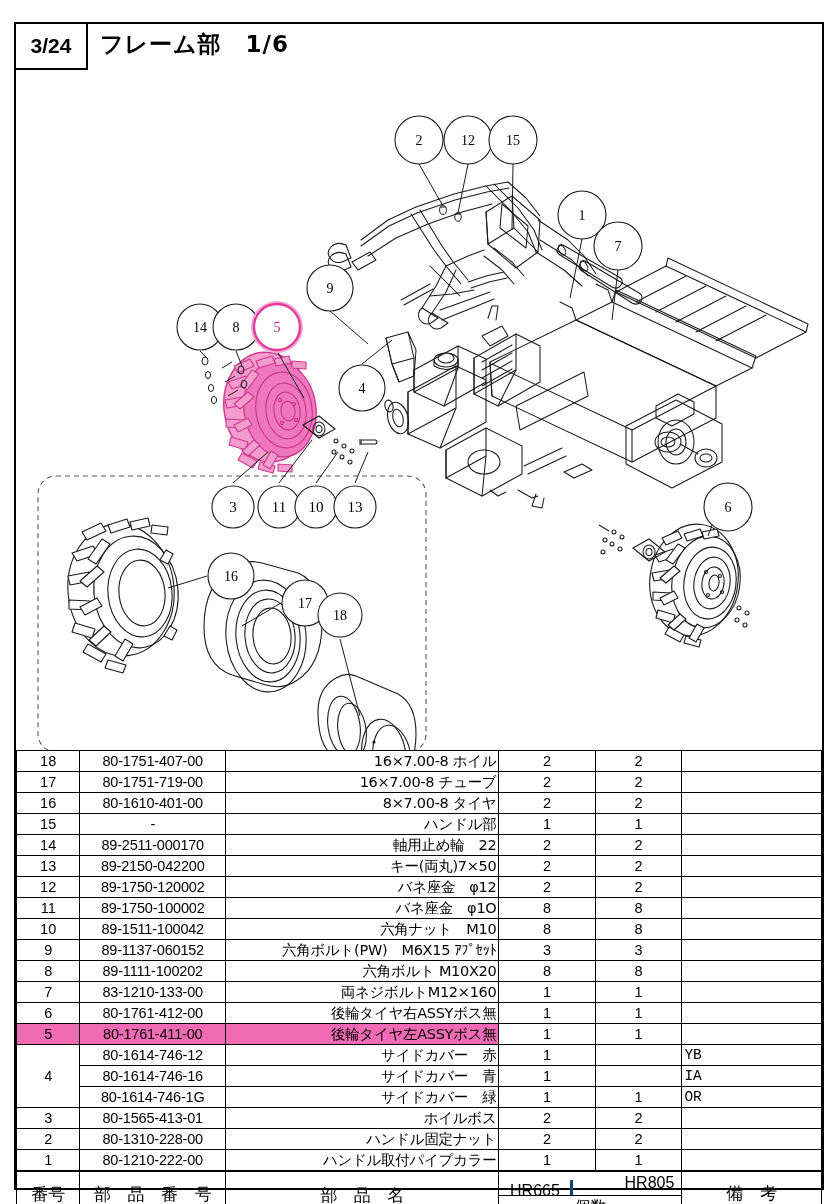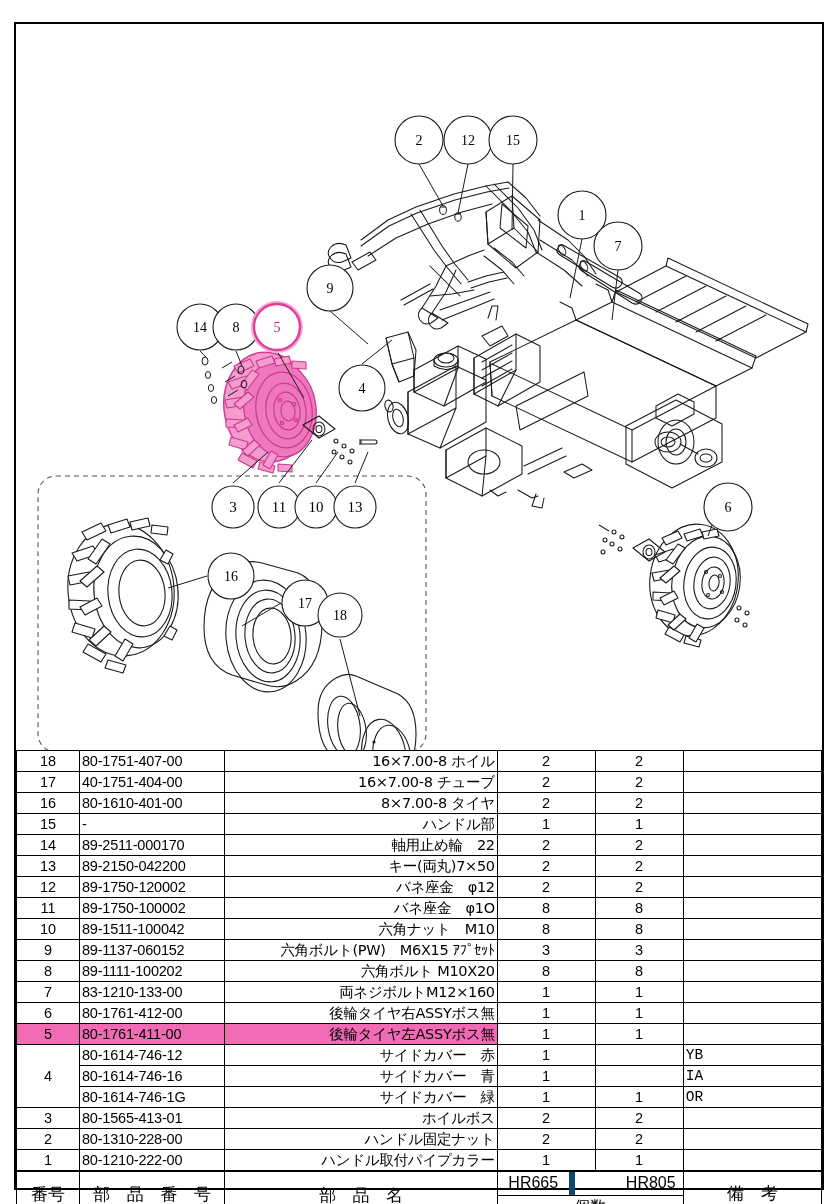--- a/index.html
+++ b/index.html
@@ -56,53 +56,57 @@
     height:21px;
     padding:0 2px;
     font-size:14.5px;
     line-height:20px;
     box-sizing:border-box;
     vertical-align:middle;
     white-space:nowrap;
     overflow:hidden;
   }
   td.c-no{width:70px;text-align:center;font-family:"Liberation Sans",sans-serif;font-size:15px;}
-  td.c-pn{width:152px;text-align:left;padding-left:5px;font-family:"Liberation Sans",sans-serif;font-size:15px;letter-spacing:-0.2px;}
+  td.c-pn{width:152px;text-align:center;padding-left:5px;font-family:"Liberation Sans",sans-serif;font-size:15px;letter-spacing:-0.2px;}
   td.c-nm{width:286px;text-align:right;padding-left:4px;font-size:15px;letter-spacing:-0.3px;}
   td.c-q1{width:72px;text-align:center;font-family:"Liberation Sans",sans-serif;font-size:15px;}
   td.c-q2{width:65px;text-align:center;font-family:"Liberation Sans",sans-serif;font-size:15px;}
   td.c-rm{width:160px;text-align:left;padding-left:4px;font-family:Liberation Mono, monospace;font-size:15px;}
   tr.hl td.c-no, tr.hl td.c-pn, tr.hl td.c-nm{background:#f06ab4;}
   
   #parts-table tr.foot td{
     height:46px;font-size:17px;text-align:center;font-weight:normal;
     border-top:2px solid #000;
     padding:0;
   }
   .qtyhead{padding:0;position:relative;height:46px;}
   .qtyhead .top{
     height:23px;line-height:22px;border-bottom:1px solid #000;
     font-family:"Liberation Sans",sans-serif;font-size:16px;
   }
   .qtyhead .bot{height:22px;line-height:21px;font-size:16px;}
   .qtysplit{display:flex;height:23px;}
   .qtysplit > div{flex:0 0 auto;line-height:22px;font-family:"Liberation Sans",sans-serif;font-size:16px;}
-  .qtysplit .l{width:71px;border-right:6px solid #0c4a6e;}
+  .qtysplit .l{width:71px;border-right:3px solid #0c4a6e;margin-top:8px;}
   .qtysplit .r{width:64px;margin-left:44px;}
   .callout-text{
     font-family:"Liberation Serif","DejaVu Serif",serif;
     font-size:14px;
   }
 </style>
 </head>
 <body>
 
 <div id="page">
   <div id="frame">
 
+    <div id="header">
+      <div id="page-no">3/24</div>
+      <div id="header-title">フレーム部　1/6</div>
+    </div>
 
     <div id="diagram">
       <svg width="806" height="680" viewBox="0 0 806 680" xmlns="http://www.w3.org/2000/svg">
         <defs>
           <g id="knobby">
           </g>
         </defs>
 
         <g fill="none" stroke="#1a1a1a" stroke-width="1.05" stroke-linejoin="round" stroke-linecap="round">
 
@@ -489,21 +493,21 @@
         <tr>
           <td class="c-no">18</td>
           <td class="c-pn">80-1751-407-00</td>
           <td class="c-nm">16×7.00-8 ホイル</td>
           <td class="c-q1">2</td>
           <td class="c-q2">2</td>
           <td class="c-rm"></td>
         </tr>
         <tr>
           <td class="c-no">17</td>
-          <td class="c-pn">40-1751-404-00</td>
+          <td class="c-pn">80-1751-719-00</td>
           <td class="c-nm">16×7.00-8 チューブ</td>
           <td class="c-q1">2</td>
           <td class="c-q2">2</td>
           <td class="c-rm"></td>
         </tr>
         <tr>
           <td class="c-no">16</td>
           <td class="c-pn">80-1610-401-00</td>
           <td class="c-nm">8×7.00-8 タイヤ</td>
           <td class="c-q1">2</td>

